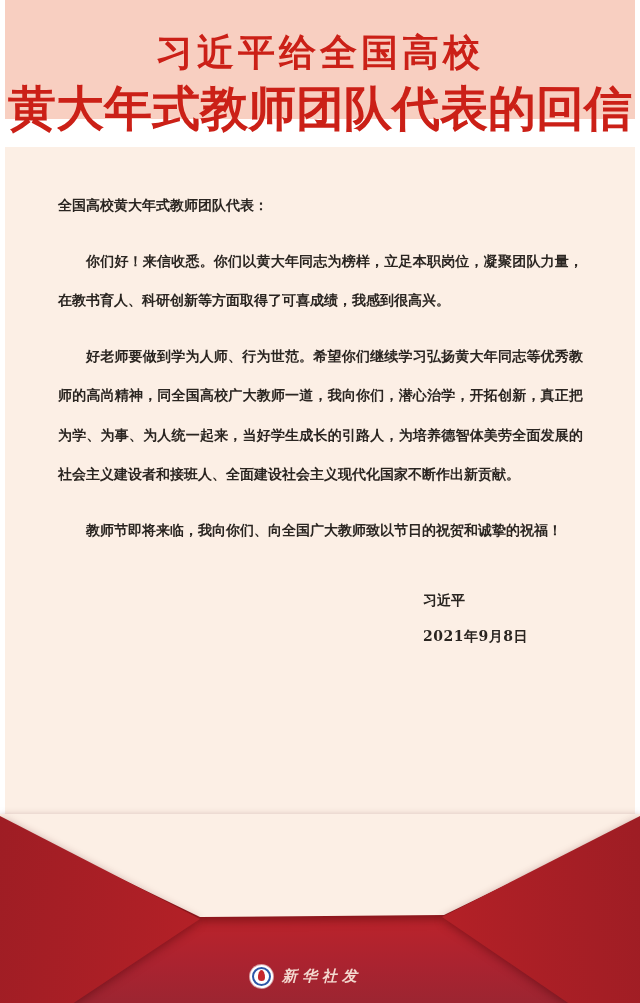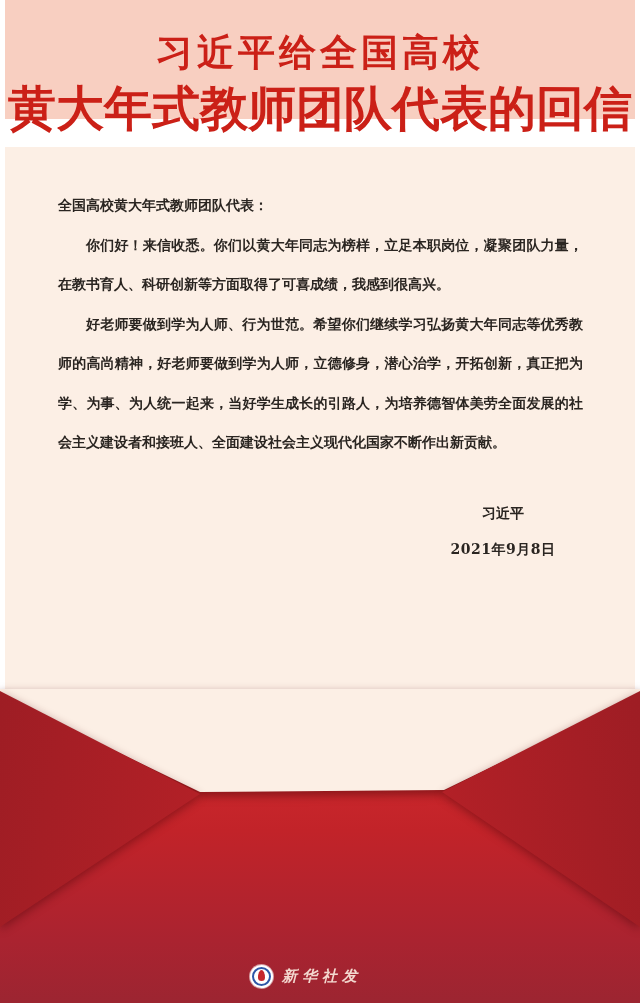--- a/index.html
+++ b/index.html
@@ -47,31 +47,32 @@
     line-height:39.5px;
     font-weight:600;
     text-align:justify;
     line-break:strict;
   }
   .salutation{display:block;}
   .letter-paragraphs p{
     text-indent:2em;
     text-align:justify;
     text-align-last:left;
+    margin-top:16px;
   }
   .signoff{
     margin-top:32px;
     margin-left:365px;
     line-height:36px;
-    text-align:center;
+    text-align:left;
   }
   .signoff .date{font-weight:700;letter-spacing:0.5px;}
   
   .envelope{
-    position:absolute;left:0;right:0;bottom:0;height:314px;
+    position:absolute;left:0;right:0;bottom:0;height:189px;
     background:linear-gradient(180deg,#d92f31 0%,#c22329 45%,#aa2330 80%,#9c2531 100%);
   }
   .shadow-wrap-paper{filter:drop-shadow(0 4px 5px rgba(70,5,8,0.5));position:absolute;inset:0;}
   .paper-wedge{
     position:absolute;inset:0;
     background:var(--paper-bg);
     clip-path:polygon(0px 0px,640px 0px,640px 6px,444px 101px,200px 103px,0px 6px);
   }
   .shadow-wrap-flap{filter:drop-shadow(0 3px 5px rgba(70,5,8,0.45));position:absolute;inset:0;}
   .flap-left{
@@ -121,21 +122,22 @@
   <div class="header">
     <div class="title-line title-line1">习近平给全国高校</div>
     <div class="title-line title-line2">黄大年式教师团队代表的回信</div>
   </div>
 
   <div class="letter">
     <div class="letter-content">
       <span class="salutation">全国高校黄大年式教师团队代表：</span>
       <div class="letter-paragraphs">
           <p>你们好！来信收悉。你们以黄大年同志为榜样，立足本职岗位，凝聚团队力量，在教书育人、科研创新等方面取得了可喜成绩，我感到很高兴。</p>
-          <p>好老师要做到学为人师、行为世范。希望你们继续学习弘扬黄大年同志等优秀教师的高尚精神，好老师要做到学为人师，立德修身，潜心治学，开拓创新，真正把为学、为事、为人统一起来，当好学生成长的引路人，为培养德智体美劳全面发展的社会主义建设者和接班人、全面建设社会主义现代化国家不断作出新贡献。</p>
+          <p>好老师要做到学为人师、行为世范。希望你们继续学习弘扬黄大年同志等优秀教师的高尚精神，同全国高校广大教师一道，我向你们，潜心治学，开拓创新，真正把为学、为事、为人统一起来，当好学生成长的引路人，为培养德智体美劳全面发展的社会主义建设者和接班人、全面建设社会主义现代化国家不断作出新贡献。</p>
+          <p>教师节即将来临，我向你们、向全国广大教师致以节日的祝贺和诚挚的祝福！</p>
         </div>
       <div class="signoff">
         <div class="signature">习近平</div>
         <div class="date">2021年9月8日</div>
       </div>
     </div>
   </div>
 
   <div class="envelope">
     <div class="shadow-wrap-paper">

